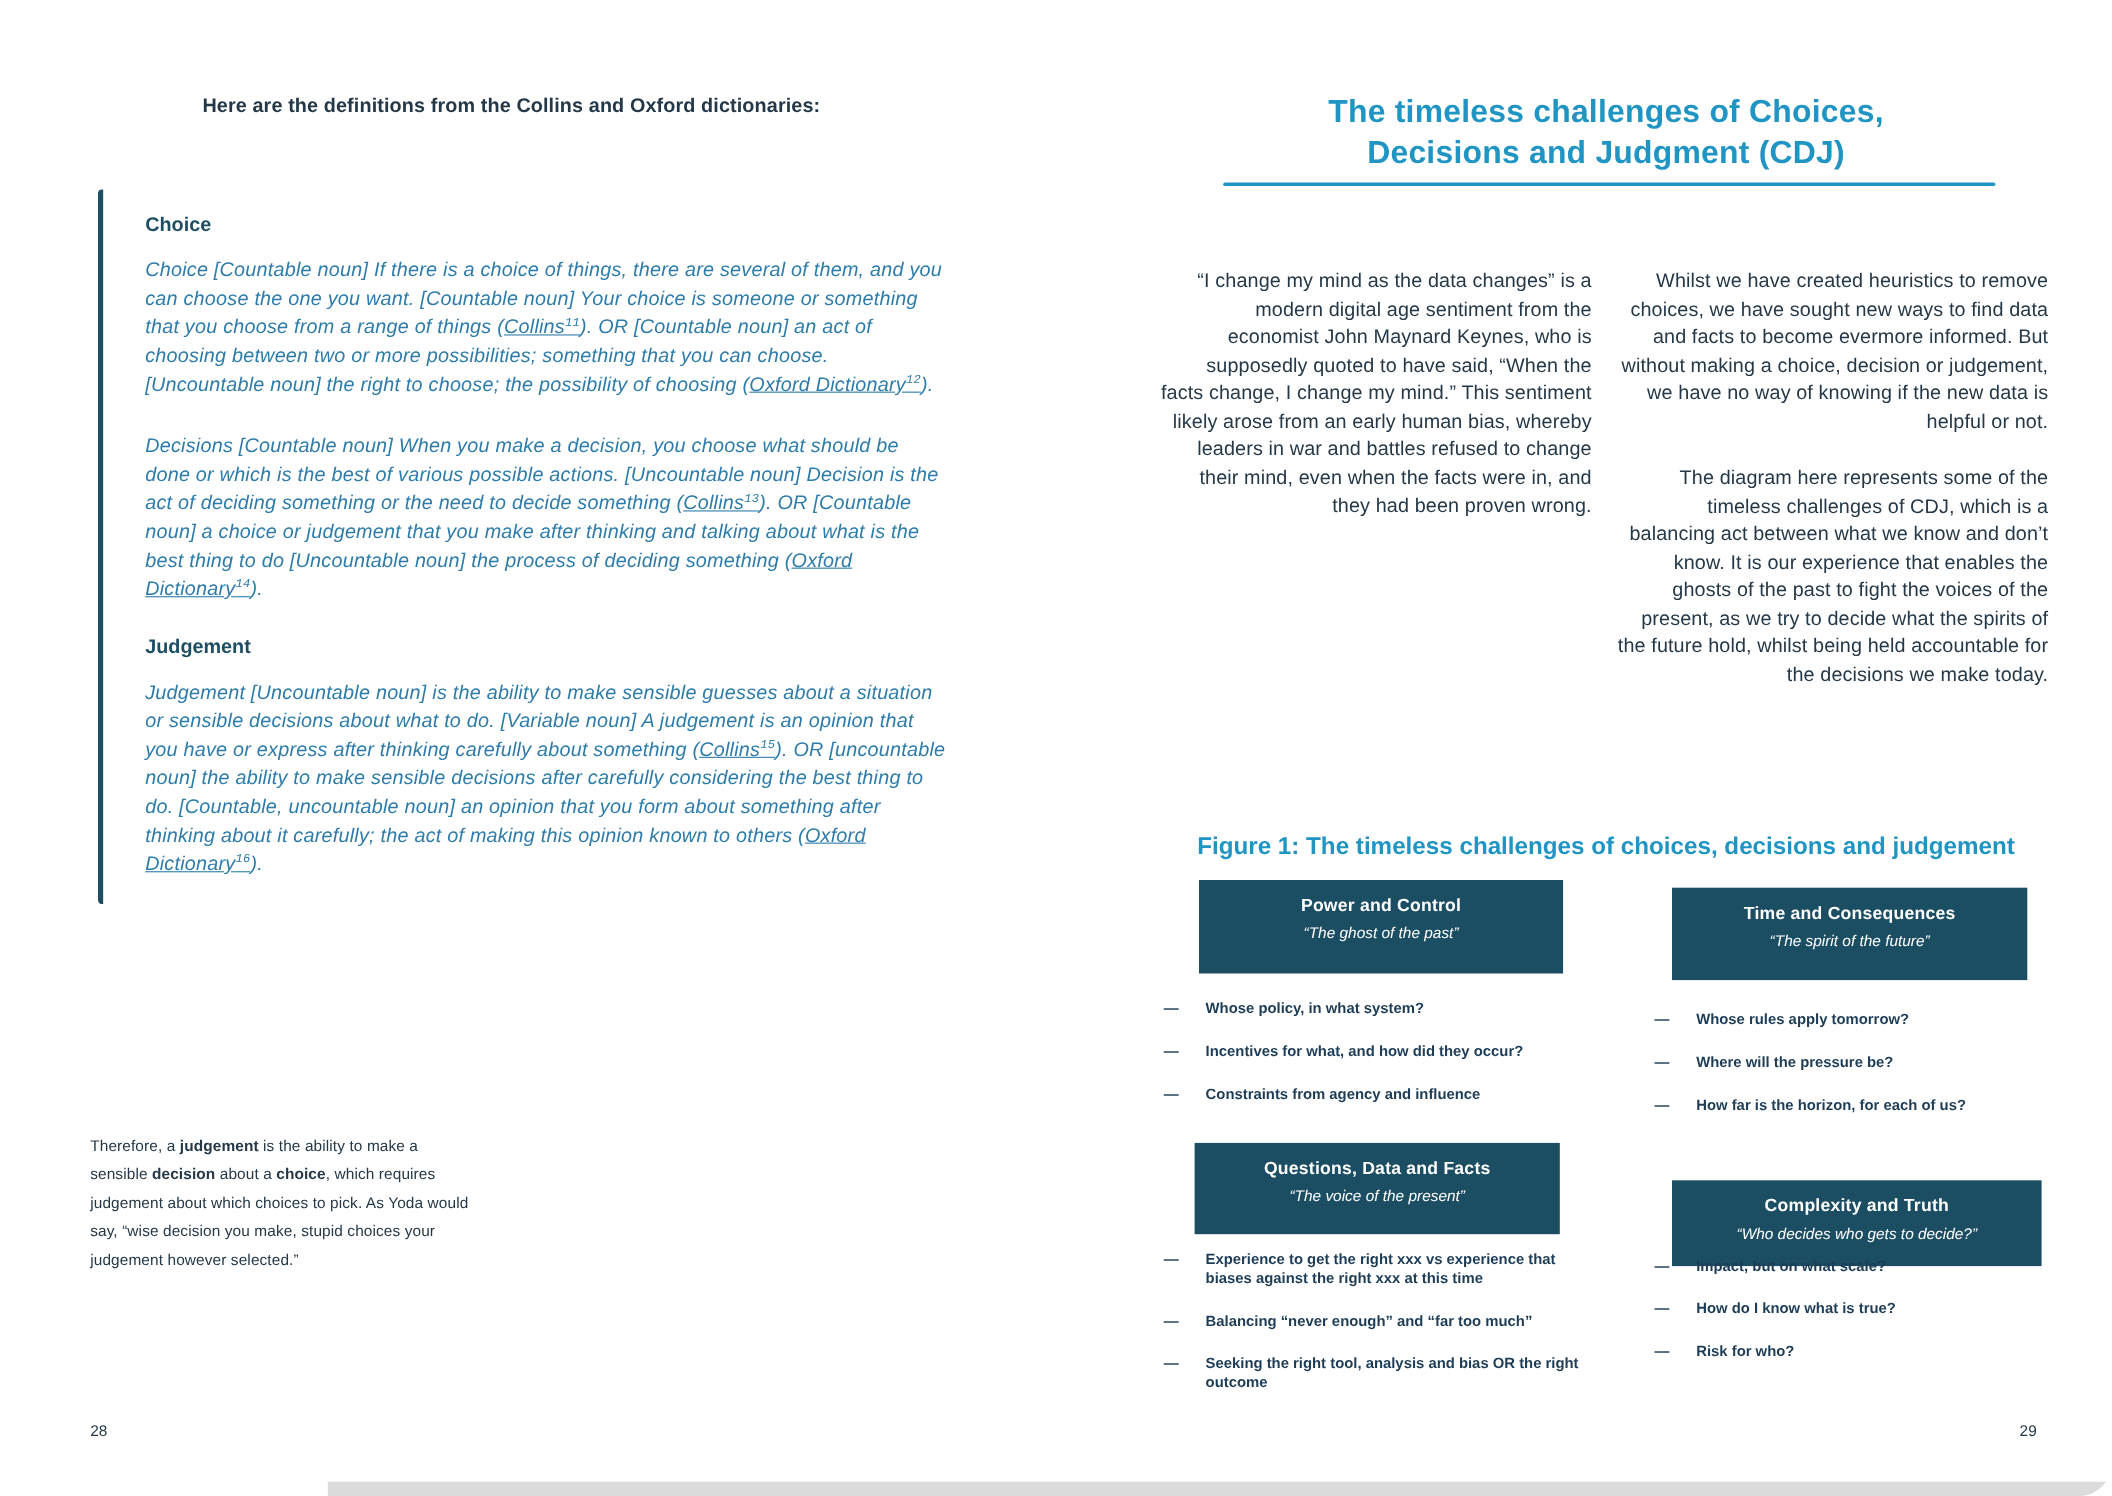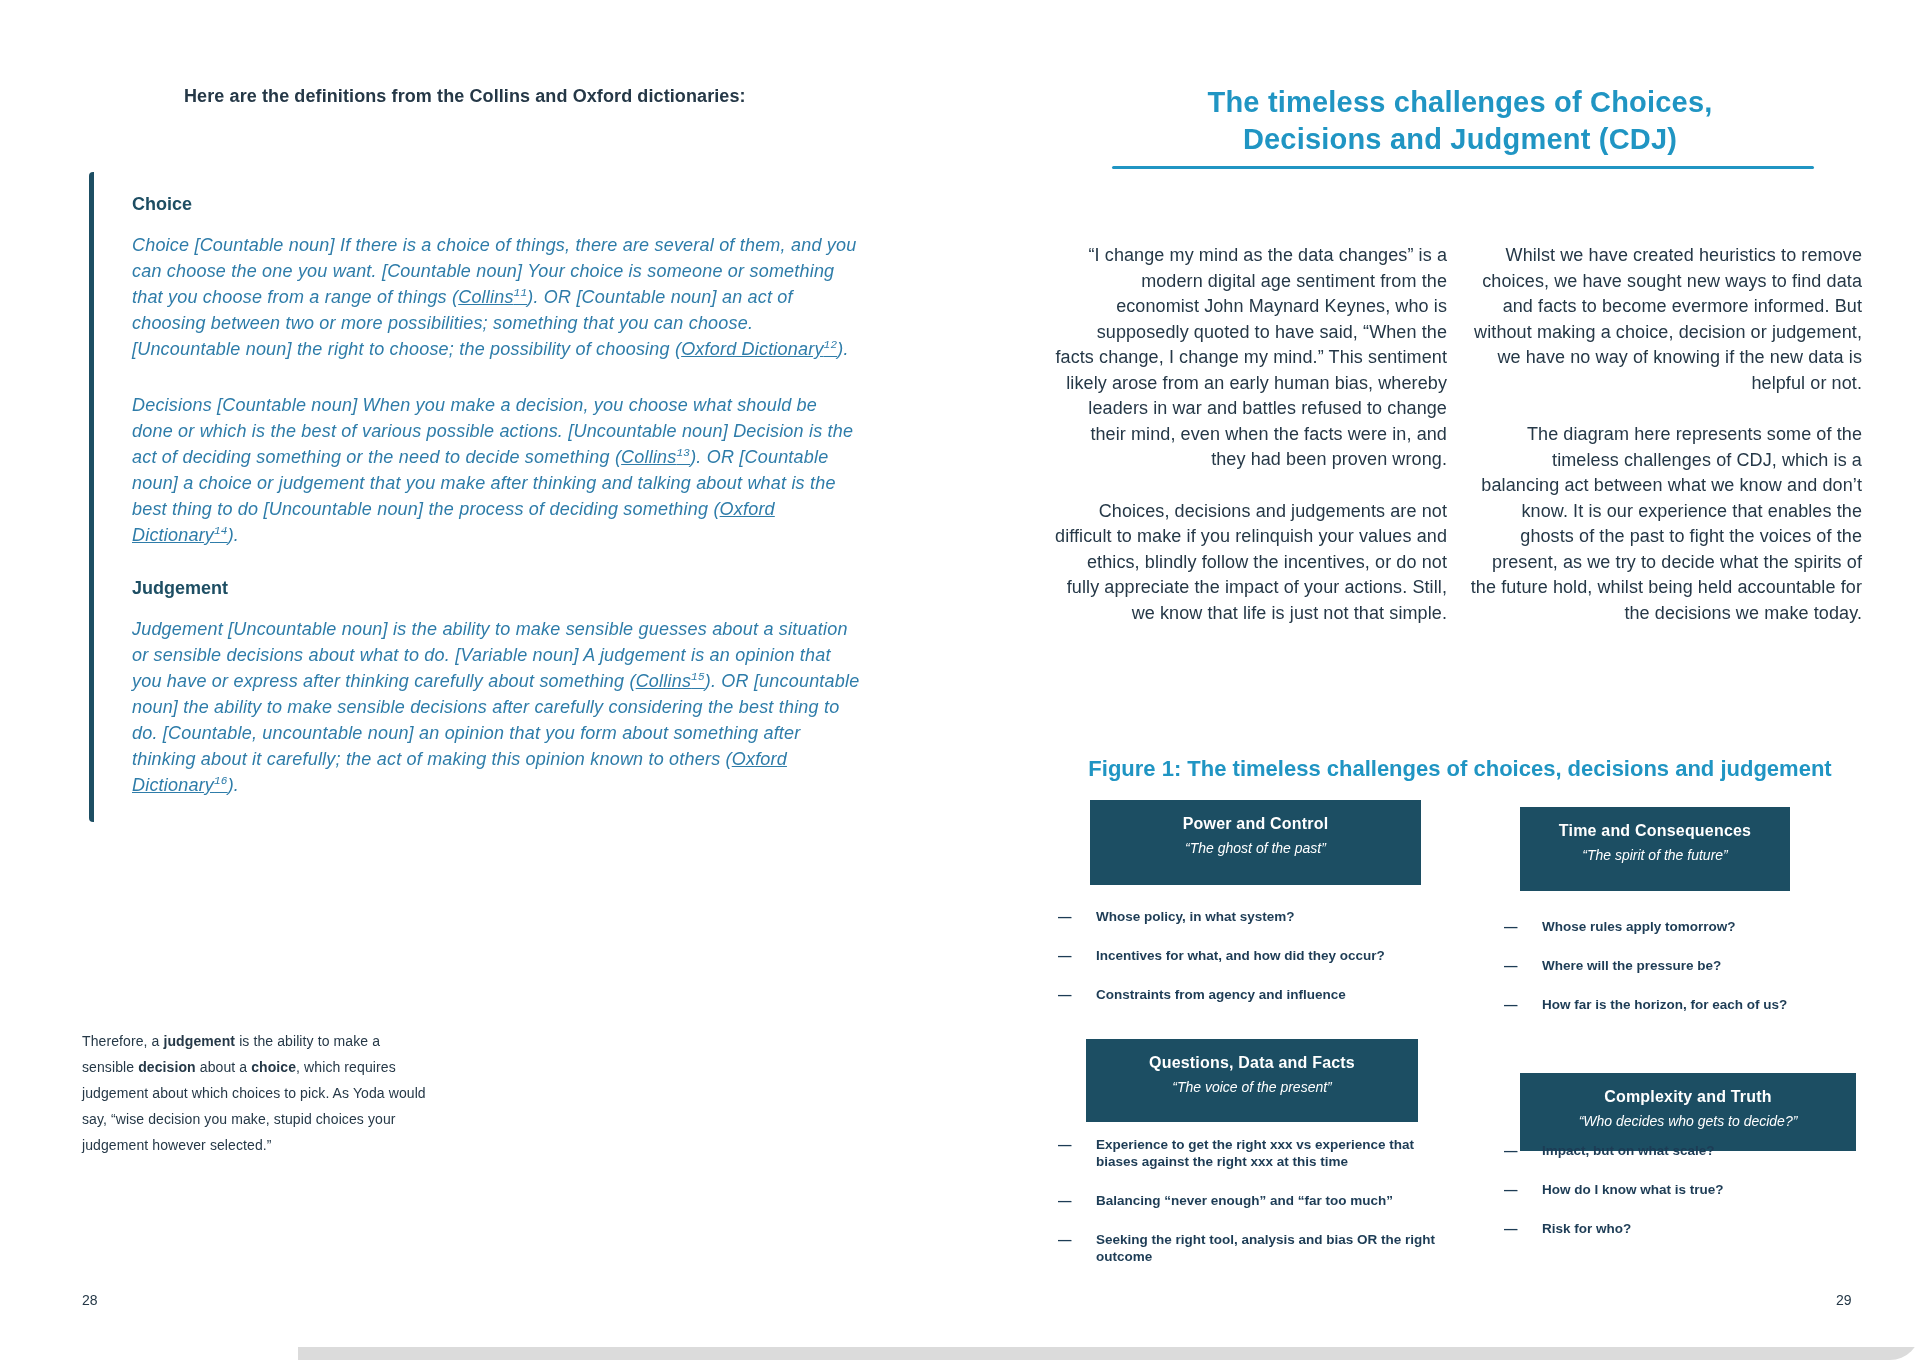--- a/index.html
+++ b/index.html
@@ -63,21 +63,21 @@
     font-size:22px; font-weight:700; color:#2095c3;
   }
 
   .fig-box {
     position:absolute; background:#1c4e63; color:#ffffff; text-align:center;
     padding:15px 10px 0;
   }
   .fig-box .box-title { font-size:16px; font-weight:700; letter-spacing:.2px; }
   .fig-box .box-sub   { font-size:14px; font-style:italic; margin-top:7px; }
   #box1 { left:1090px; top:800px;  width:331px; height:85px; }
-  #box2 { left:1520px; top:807px;  width:270px; height:84px; }
+  #box2 { left:1520px; top:807px;  width:323px; height:84px; }
   #box3 { left:1086px; top:1039px; width:332px; height:83px; }
   #box4 { left:1520px; top:1049px; width:336px; height:78px;margin-top:24px; }
 
   .bullet-list { position:absolute; }
   #list1 { left:1058px; top:908px;  width:382px; }
   #list2 { left:1504px; top:918px;  width:378px; }
   #list3 { left:1058px; top:1136px; width:392px; }
   #list4 { left:1504px; top:1142px; width:362px; }
   .bullet { display:flex; margin-bottom:22px; }
   .bullet .dash {
@@ -116,21 +116,20 @@
     <div class="page-num left">28</div>
   </section>
 
   <section>
     <h1 class="rp-title">The timeless challenges of Choices,
 Decisions and Judgment (CDJ)</h1>
     <div class="rp-rule"></div>
 
     <div class="rp-col c1">
       <p>“I change my mind as the data changes” is a modern digital age sentiment from the economist John Maynard Keynes, who is supposedly quoted to have said, “When the facts change, I change my mind.” This sentiment likely arose from an early human bias, whereby leaders in war and battles refused to change their mind, even when the facts were in, and they had been proven wrong.</p>
-      <p>Choices, decisions and judgements are not difficult to make if you relinquish your values and ethics, blindly follow the incentives, or do not fully appreciate the impact of your actions. Still, we know that life is just not that simple.</p>
     </div>
     <div class="rp-col c2">
       <p>Whilst we have created heuristics to remove choices, we have sought new ways to find data and facts to become evermore informed. But without making a choice, decision or judgement, we have no way of knowing if the new data is helpful or not.</p>
       <p>The diagram here represents some of the timeless challenges of CDJ, which is a balancing act between what we know and don’t know. It is our experience that enables the ghosts of the past to fight the voices of the present, as we try to decide what the spirits of the future hold, whilst being held accountable for the decisions we make today.</p>
     </div>
 
     <div class="fig-caption">Figure 1: The timeless challenges of choices, decisions and judgement</div>
 
     <div class="fig-box" id="box1">
       <div class="box-title">Power and Control</div>

